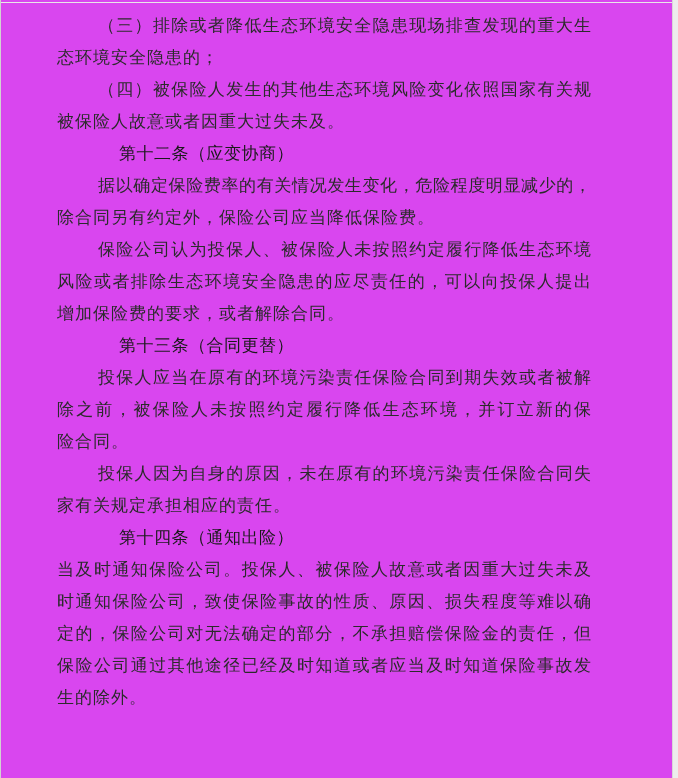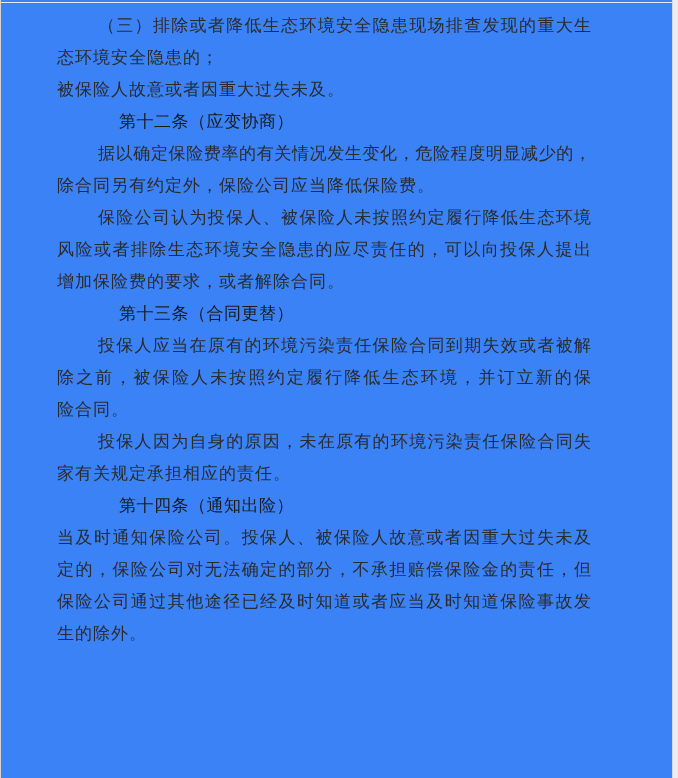--- a/index.html
+++ b/index.html
@@ -10,21 +10,21 @@
     width: 678px;
     height: 778px;
     background: #ffffff;
     overflow: hidden;
     position: relative;
     font-family: "Liberation Serif", "DejaVu Serif", serif;
   }
   .page {
     position: absolute;
     inset: 0;
-    background: #3b82f6;
+    background: #d946ef;
     border-left: 1px solid #d2d2d2;
     box-sizing: border-box;
   }
   .top-edge-line {
     position: absolute;
     top: 2px;
     left: 0;
     right: 0;
     height: 1px;
     background: #e8e8e8;
@@ -82,33 +82,35 @@
   }
 </style>
 </head>
 <body>
 
 <div class="page">
   <div class="top-edge-line"></div>
   <div class="text-block" id="text-block">
       <div class="line first">（三）排除或者降低生态环境安全隐患现场排查发现的重大生</div>
       <div class="line last">态环境安全隐患的；</div>
+      <div class="line first">（四）被保险人发生的其他生态环境风险变化依照国家有关规</div>
       <div class="line last">被保险人故意或者因重大过失未及。</div>
       <div class="line heading">第十二条（应变协商）</div>
       <div class="line first">据以确定保险费率的有关情况发生变化，危险程度明显减少的，</div>
       <div class="line last">除合同另有约定外，保险公司应当降低保险费。</div>
       <div class="line first">保险公司认为投保人、被保险人未按照约定履行降低生态环境</div>
       <div class="line cont">风险或者排除生态环境安全隐患的应尽责任的，可以向投保人提出</div>
       <div class="line last">增加保险费的要求，或者解除合同。</div>
       <div class="line heading">第十三条（合同更替）</div>
       <div class="line first">投保人应当在原有的环境污染责任保险合同到期失效或者被解</div>
       <div class="line cont">除之前，被保险人未按照约定履行降低生态环境，并订立新的保</div>
       <div class="line last">险合同。</div>
       <div class="line first">投保人因为自身的原因，未在原有的环境污染责任保险合同失</div>
       <div class="line last">家有关规定承担相应的责任。</div>
       <div class="line heading">第十四条（通知出险）</div>
       <div class="line cont">当及时通知保险公司。投保人、被保险人故意或者因重大过失未及</div>
+      <div class="line cont">时通知保险公司，致使保险事故的性质、原因、损失程度等难以确</div>
       <div class="line cont">定的，保险公司对无法确定的部分，不承担赔偿保险金的责任，但</div>
       <div class="line cont">保险公司通过其他途径已经及时知道或者应当及时知道保险事故发</div>
       <div class="line last">生的除外。</div>
     </div>
   <div class="right-edge"></div>
 </div>
 
 </body></html>

